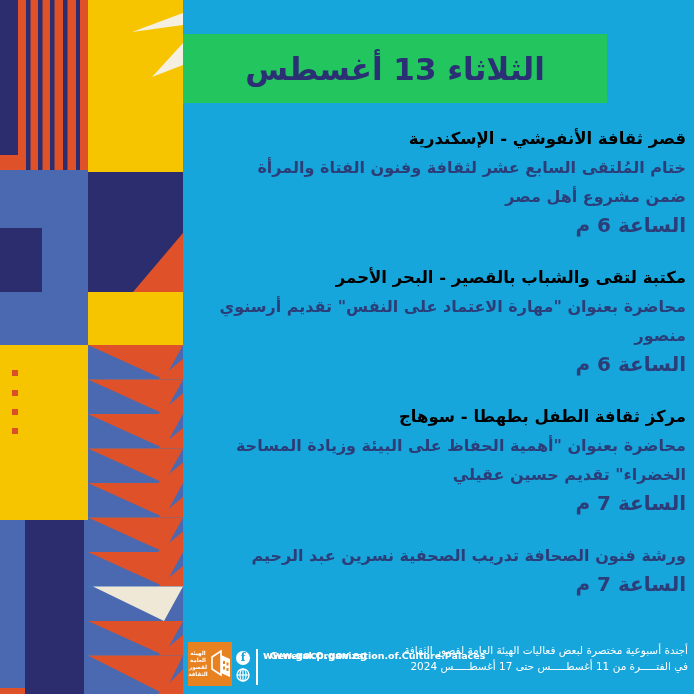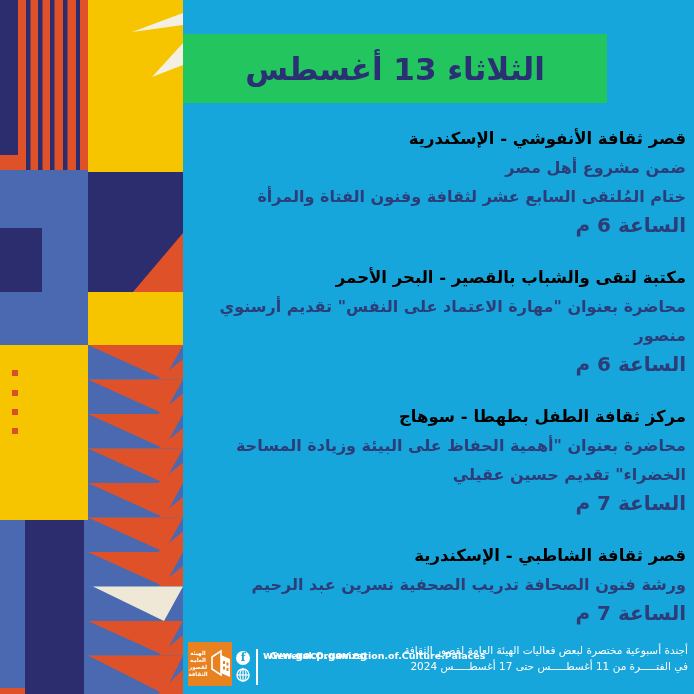--- a/index.html
+++ b/index.html
@@ -132,41 +132,40 @@
     </g>
 </svg>
 
 <div class="banner">
   <div class="banner-text">الثلاثاء 13 أغسطس</div>
 </div>
 
 <div class="events" id="events">
   <div class="event">
     <div class="event-venue">قصر ثقافة الأنفوشي - الإسكندرية</div>
-    <div class="event-line">ضمن مشروع أهل مصر</div>
-      <div class="event-line">ختام المُلتقى السابع عشر لثقافة وفنون الفتاة والمرأة</div>
+    <div class="event-line">ختام المُلتقى السابع عشر لثقافة وفنون الفتاة والمرأة</div>
+      <div class="event-line">ضمن مشروع أهل مصر</div>
       <div class="event-time">الساعة 6 م</div>
   </div>
 
   <div class="event">
     <div class="event-venue">مكتبة لتقى والشباب بالقصير - البحر الأحمر</div>
     <div class="event-line">محاضرة بعنوان "مهارة الاعتماد على النفس" تقديم أرسنوي</div>
       <div class="event-line">منصور</div>
       <div class="event-time">الساعة 6 م</div>
   </div>
 
   <div class="event">
     <div class="event-venue">مركز ثقافة الطفل بطهطا - سوهاج</div>
     <div class="event-line">محاضرة بعنوان "أهمية الحفاظ على البيئة وزيادة المساحة</div>
       <div class="event-line">الخضراء" تقديم حسين عقيلي</div>
       <div class="event-time">الساعة 7 م</div>
   </div>
 
   <div class="event">
-    <div class="event-venue">قصر ثقافة الشاطبي - الإسكندرية</div>
     <div class="event-line">ورشة فنون الصحافة تدريب الصحفية نسرين عبد الرحيم</div>
       <div class="event-time">الساعة 7 م</div>
   </div>
 </div>
 
 <div class="logo-box">
   <div class="logo-lines" id="logo-lines">
       <div>الهيئة</div>
       <div>العامة</div>
       <div>لقصور</div>

